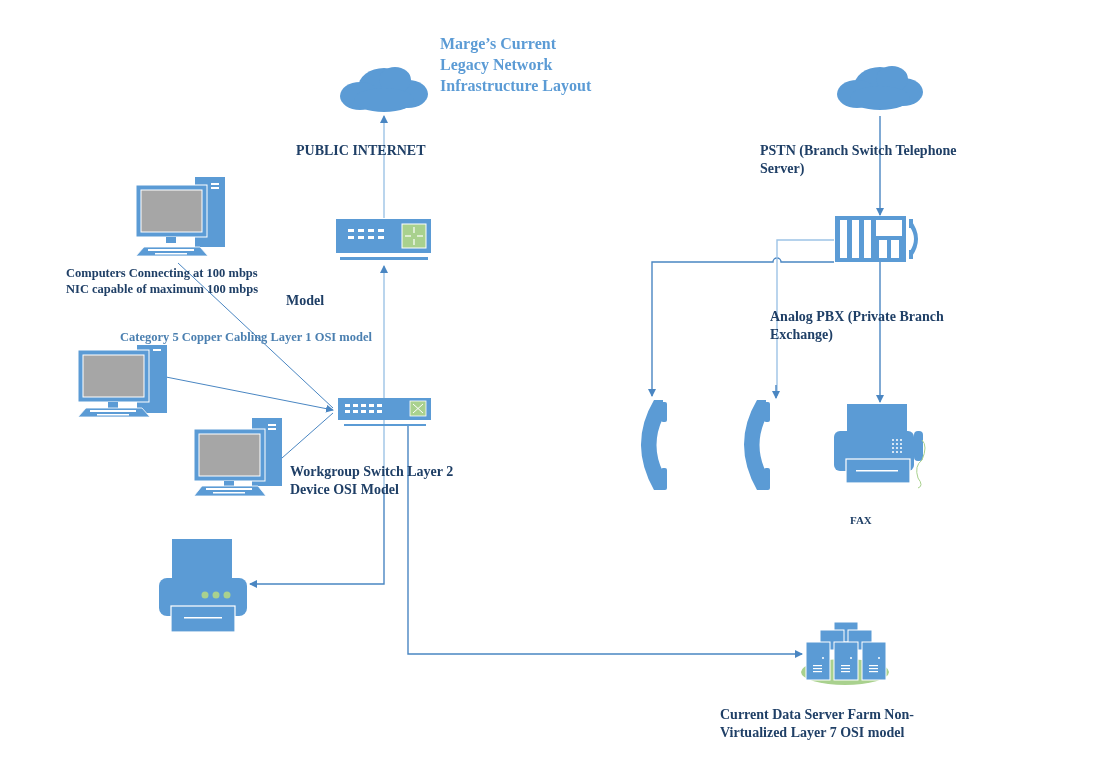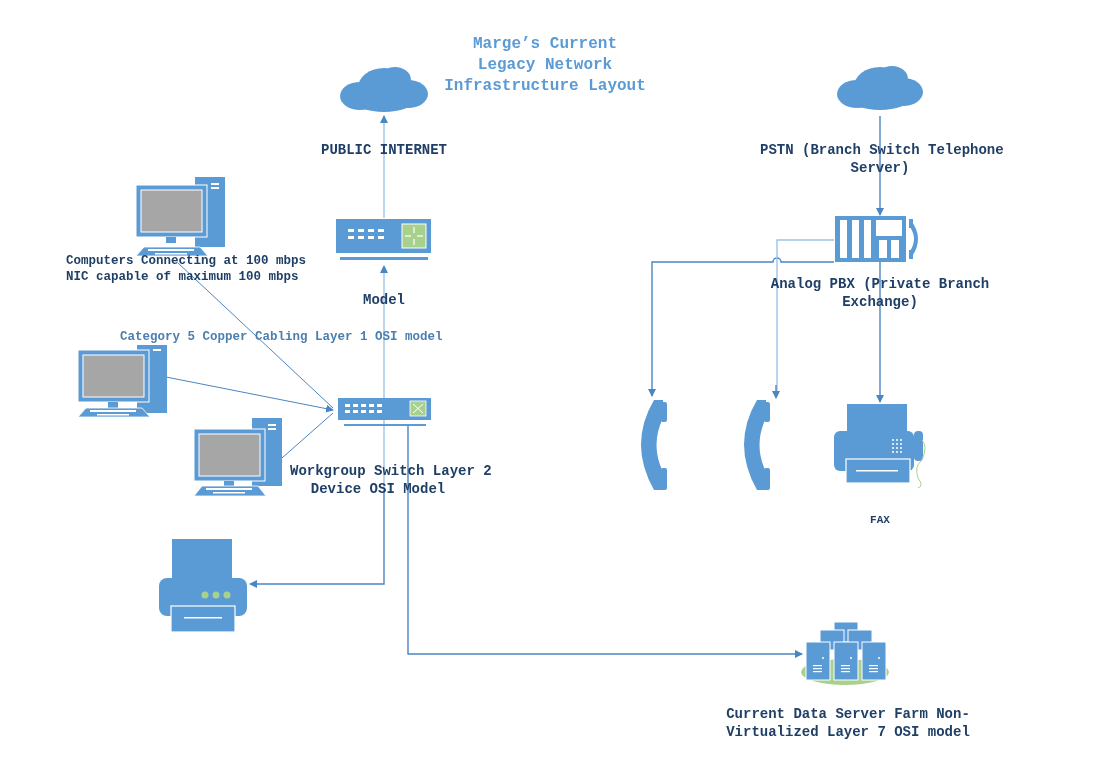--- a/index.html
+++ b/index.html
@@ -1,18 +1,18 @@
 <!DOCTYPE html>
 <html><head>
 <meta charset="utf-8">
 <style>
   html, body { margin:0; padding:0; background:#ffffff; }
   body { width:1100px; height:767px; position:relative; overflow:hidden; font-family:"Liberation Serif", serif; }
   svg.diagram { position:absolute; left:0; top:0; }
-  .lbl { position:absolute; font-family:Liberation Mono, monospace; font-weight:bold; color:#1f3f66; text-align:center; line-height:1.25; white-space:nowrap; }
+  .lbl { position:absolute; font-family:Liberation Serif, serif; font-weight:bold; color:#1f3f66; line-height:1.25; white-space:nowrap; }
   .title { color:#5b9bd5; font-size:16px; line-height:1.3; }
   .l14 { font-size:14px; }
   .l12 { font-size:12.5px; }
   .cable { color:#4a7fb0; font-size:12.5px; }
   .fax { font-size:11px;margin-top:16px; }
 </style>
 </head>
 <body>
 
 <svg class="diagram" width="1100" height="767" viewBox="0 0 1100 767" xmlns="http://www.w3.org/2000/svg">
@@ -228,37 +228,37 @@
   <div>Infrastructure Layout</div>
 </div>
 
 <div class="lbl l14" style="left:296px; top:142px; width:176px;">PUBLIC INTERNET</div>
 
 <div class="lbl l14" style="left:760px; top:142px; width:240px;">
   <div>PSTN (Branch Switch Telephone</div>
   <div>Server)</div>
 </div>
 
-<div class="lbl l12" style="left:66px; top:254px; width:230px;">
+<div class="lbl l12" style="left:66px; top:266px; width:230px;">
   <div>Computers Connecting at 100 mbps</div>
   <div>NIC capable of maximum 100 mbps</div>
 </div>
 
 <div class="lbl l14" style="left:286px; top:292px; width:196px;">
   <div>Model</div>
 </div>
 
 <div class="lbl cable" style="left:120px; top:330px; width:280px;">Category 5 Copper Cabling Layer 1 OSI model</div>
 
 <div class="lbl l14" style="left:290px; top:463px; width:176px;">
   <div>Workgroup Switch Layer 2</div>
   <div>Device OSI Model</div>
 </div>
 
-<div class="lbl l14" style="left:770px; top:276px; width:220px;">
+<div class="lbl l14" style="left:770px; top:308px; width:220px;">
   <div>Analog PBX (Private Branch</div>
   <div>Exchange)</div>
 </div>
 
 <div class="lbl fax" style="left:850px; top:498px; width:60px;">FAX</div>
 
 <div class="lbl l14" style="left:100px; top:636px; width:220px;">
 </div>
 
 <div class="lbl l14" style="left:720px; top:706px; width:256px;">

